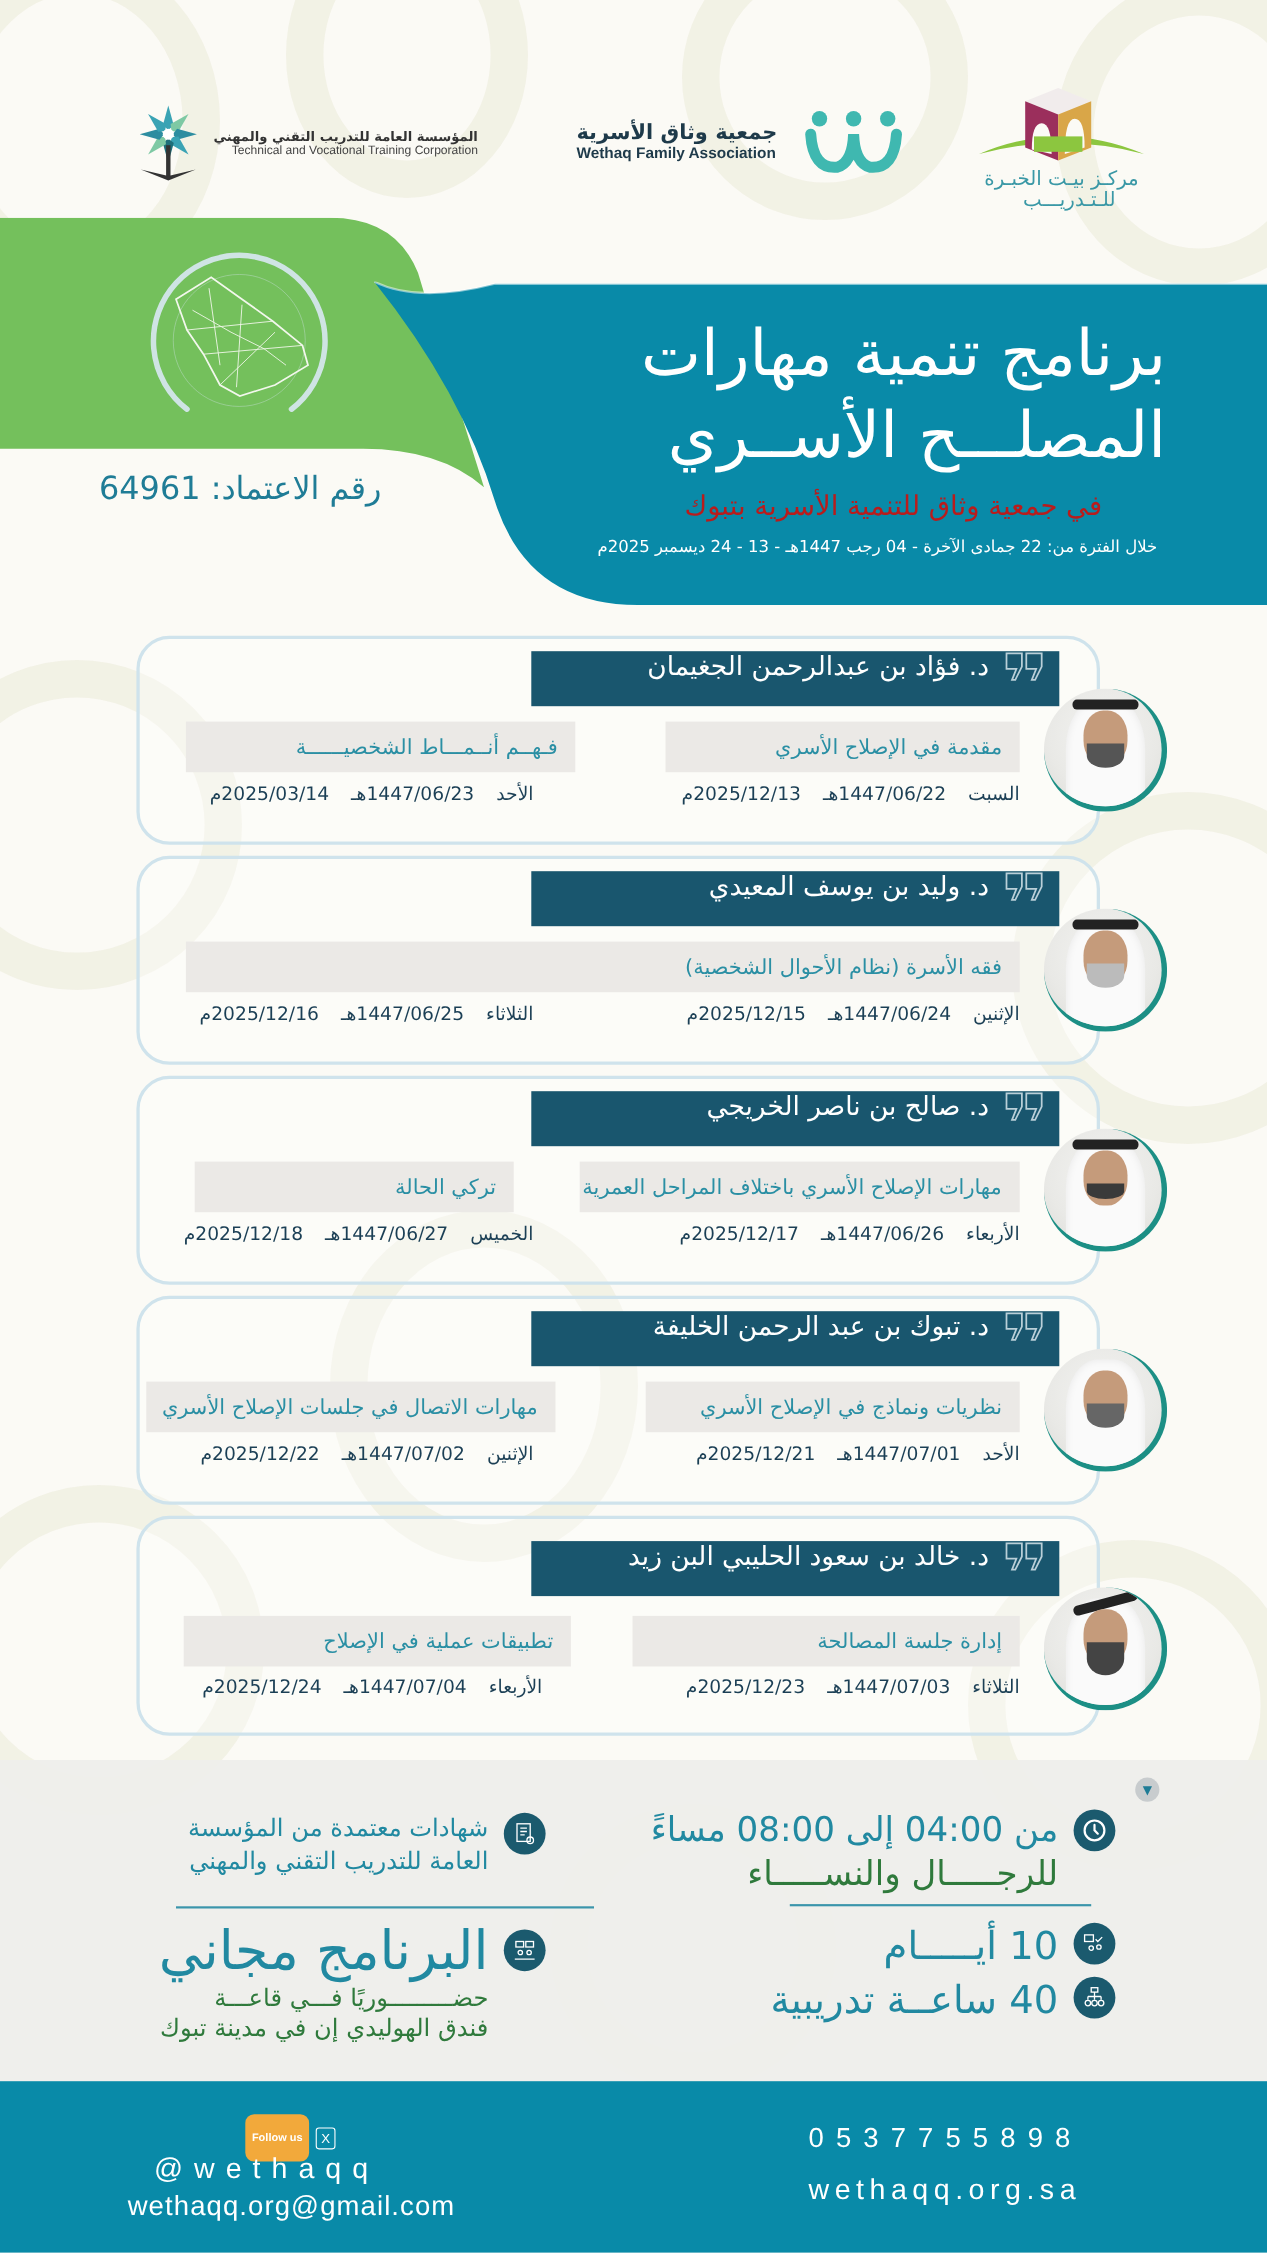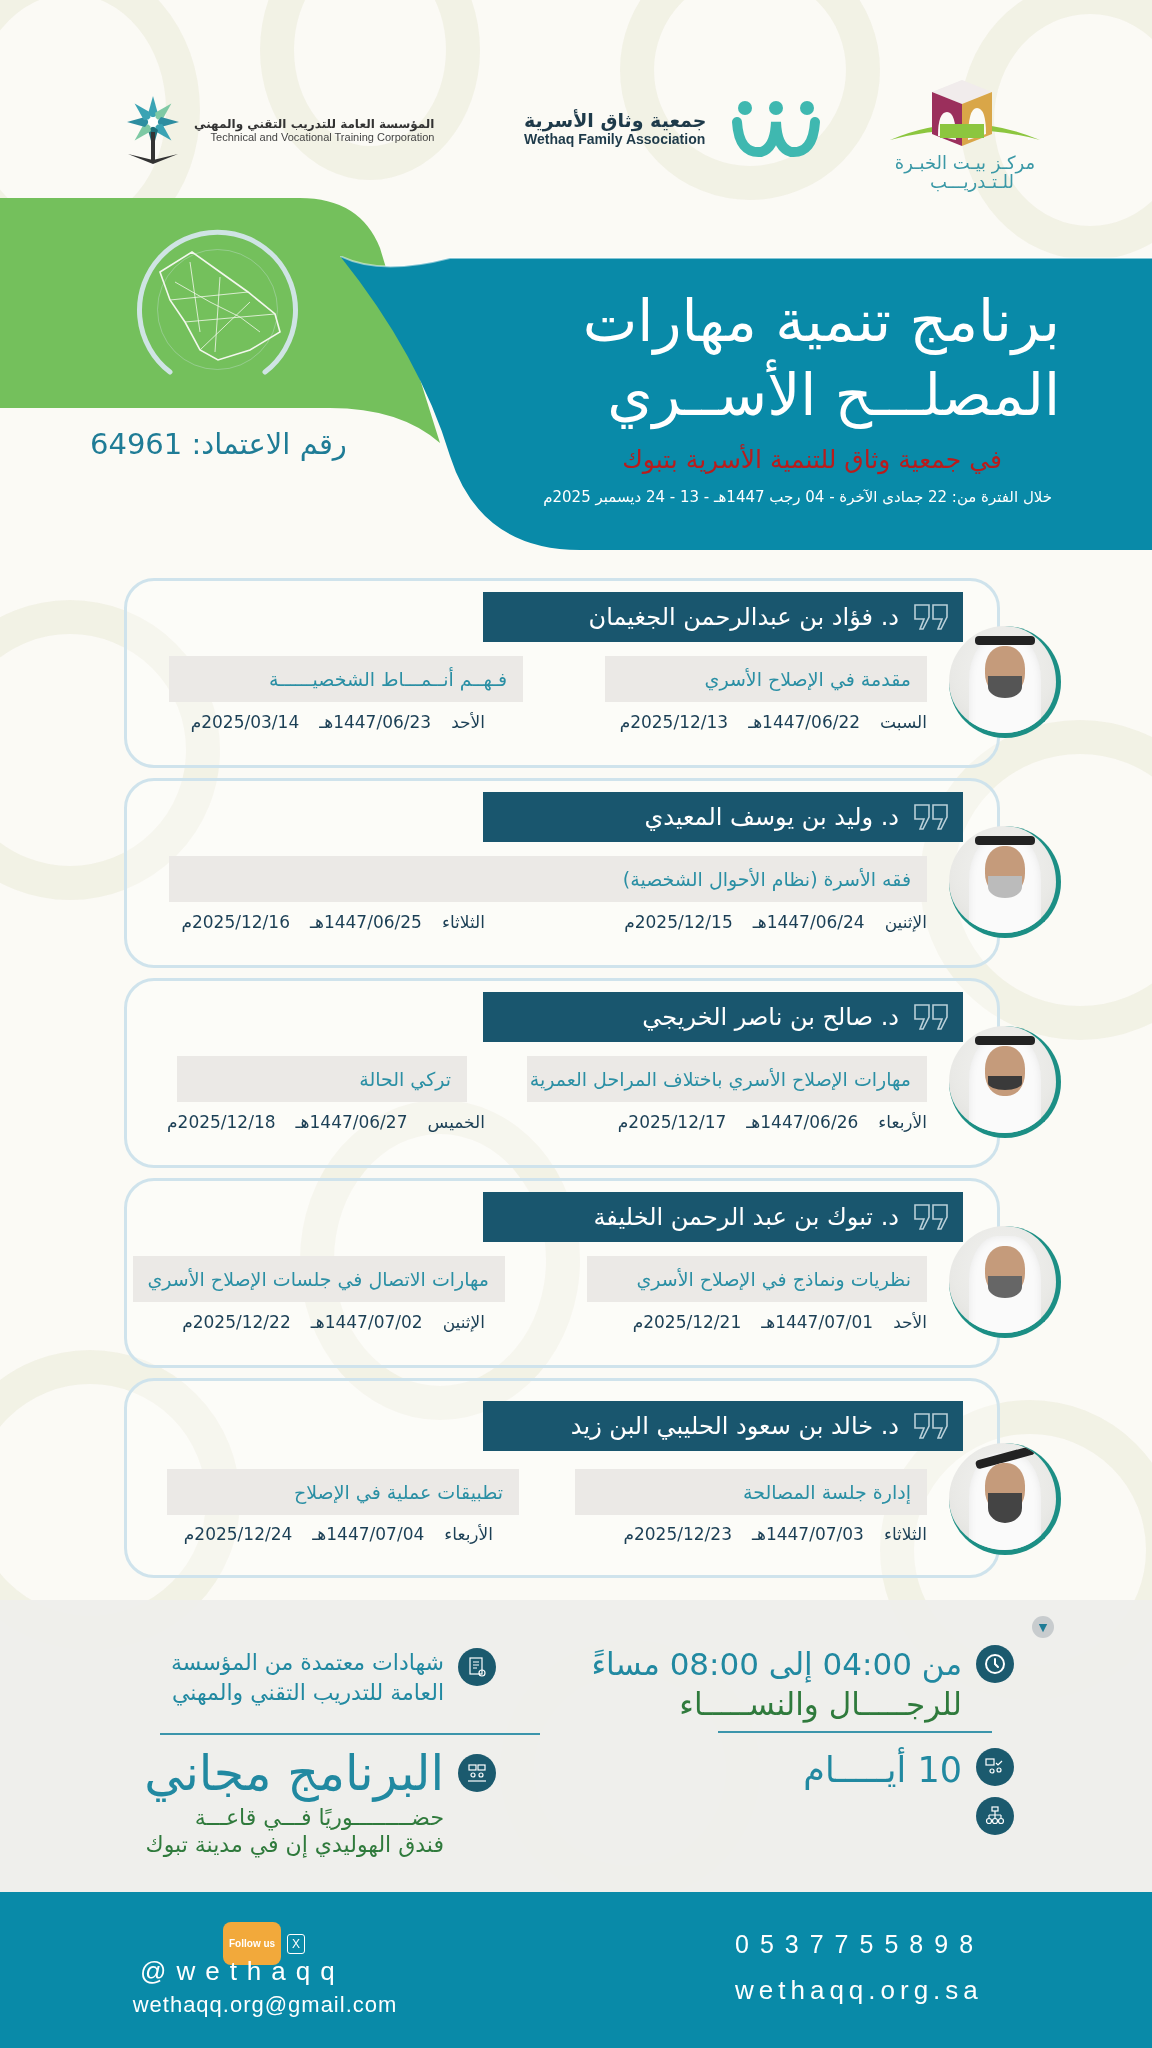--- a/index.html
+++ b/index.html
@@ -58,21 +58,21 @@
   }
 
   
   .cards { position: absolute; left: 0; top: 0; width: 1152px; z-index: 2; }
   .card {
     position: absolute; left: 124px; width: 876px; height: 190px;
     border: 3px solid #cfe3ec; border-radius: 30px; background: rgba(255,255,255,0.35);
   }
   .name-bar {
     position: absolute; right: 34px; top: 11px; width: 480px; height: 50px;
-    background: #19566e; color: #fff; display: flex; align-items: center; justify-content: flex-start;
+    background: #19566e; color: #fff; display: flex; justify-content: flex-start;
     padding-right: 14px; gap: 14px; font-size: 24px;
   }
   .quote-icon { width: 36px; height: 28px; flex: 0 0 auto; }
   .avatar {
     position: absolute; right: -64px; top: 45px; width: 112px; height: 112px; border-radius: 50%;
     background: radial-gradient(circle at 50% 40%, #f3f3f1 0%, #e9e9e6 60%, #dcdcd8 100%);
     border-right: 5px solid #1c8f85; border-bottom: 5px solid #1c8f85;
     overflow: hidden;
   }
   .avatar .head {
@@ -140,21 +140,21 @@
   .x-icon {
     width: 18px; height: 20px; border: 1.5px solid #fff; border-radius: 3px; font-size: 12px;
     display: flex; align-items: center; justify-content: center; font-family: "Liberation Sans", sans-serif;
   }
   .handle {
     position: absolute; left: 140px; top: 64px; width: 200px; text-align: center;
     font-size: 26px; letter-spacing: 10px; direction: ltr; font-family: "Liberation Sans", sans-serif;
   }
   .email {
     position: absolute; left: 110px; top: 100px; width: 310px; text-align: center;
-    font-size: 22px; letter-spacing: 1px; direction: ltr; font-family: "Liberation Sans", sans-serif;
+    font-size: 25px; letter-spacing: 1px; direction: ltr; font-family: "Liberation Sans", sans-serif;
   }
   .phone {
     position: absolute; left: 735px; top: 38px; font-size: 25px; letter-spacing: 11px; direction: ltr;
     font-family: "Liberation Sans", sans-serif;
   }
   .website {
     position: absolute; left: 735px; top: 83px; font-size: 26px; letter-spacing: 5px; direction: ltr;
     font-family: "Liberation Sans", sans-serif;
   }
 </style>
@@ -414,20 +414,21 @@
 <div class="info-item info-hours">
   <div class="ico-circle">
     <svg width="24" height="24" viewBox="0 0 24 24">
         <rect x="9" y="3" width="6" height="4" fill="none" stroke="#fff" stroke-width="1.2"></rect>
         <path d="M12 7v4M6 11h12M6 11v3M18 11v3M12 11v3" stroke="#fff" stroke-width="1.2"></path>
         <circle cx="6" cy="17" r="2.5" fill="none" stroke="#fff" stroke-width="1.2"></circle>
         <circle cx="12" cy="17" r="2.5" fill="none" stroke="#fff" stroke-width="1.2"></circle>
         <circle cx="18" cy="17" r="2.5" fill="none" stroke="#fff" stroke-width="1.2"></circle>
       </svg>
   </div>
+  <div class="v">40 ساعــة تدريبية</div>
 </div>
 
 <div class="info-item info-cert">
   <div class="ico-circle">
     <svg width="24" height="24" viewBox="0 0 24 24">
         <rect x="5" y="3" width="12" height="16" fill="none" stroke="#fff" stroke-width="1.2"></rect>
         <path d="M8 7h6M8 10h6M8 13h4" stroke="#fff" stroke-width="1.2"></path>
         <circle cx="17" cy="18" r="3" fill="none" stroke="#fff" stroke-width="1.2"></circle>
       </svg>
   </div>

